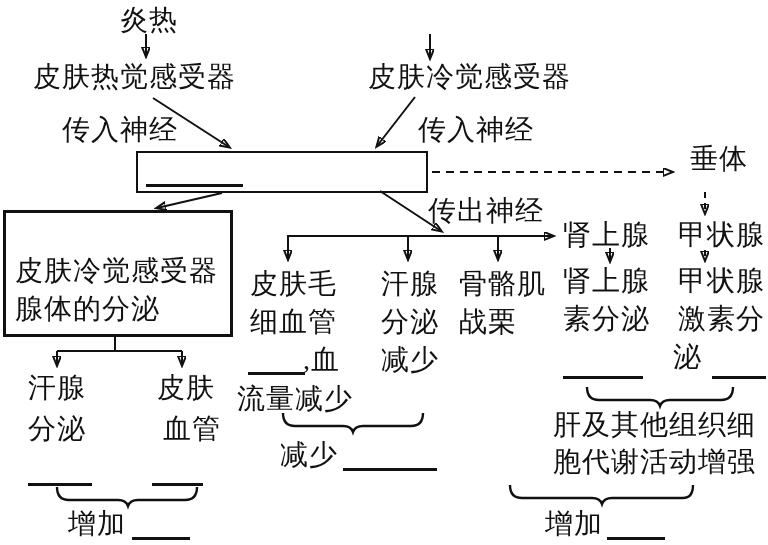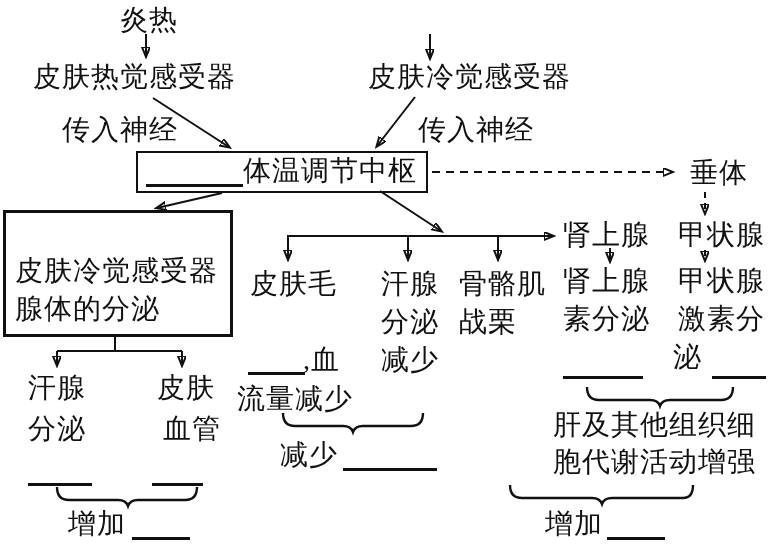--- a/index.html
+++ b/index.html
@@ -73,33 +73,34 @@
   <div class="blank" style="left:343px;top:468px;width:94px;"></div>
   <div class="blank" style="left:132px;top:537px;width:58px;"></div>
   <div class="blank" style="left:607px;top:537px;width:58px;"></div>
 
   <div class="t" style="left:120px;top:5px;">炎热</div>
   <div class="t" style="left:33px;top:62px;">皮肤热觉感受器</div>
   <div class="t" style="left:368px;top:62px;">皮肤冷觉感受器</div>
   <div class="t" style="left:62px;top:115px;">传入神经</div>
   <div class="t" style="left:418px;top:115px;">传入神经</div>
 
-  <div class="t" style="left:243px;top:156px;">体温调节中枢</div>
-  <div class="t" style="left:690px;top:158px;text-align:right;">垂体</div>
+  <div class="t" style="left:690px;top:144px;text-align:right;">垂体</div>
+  <div class="t" style="left:428px;top:196px;">传出神经</div>
 
   <div class="t" style="left:15px;top:256px;">皮肤冷觉感受器</div>
   <div class="t" style="left:15px;top:294px;">腺体的分泌</div>
 
   <div class="t" style="left:28px;top:373px;">汗腺</div>
   <div class="t" style="left:28px;top:414px;">分泌</div>
   <div class="t" style="left:157px;top:373px;">皮肤</div>
   <div class="t" style="left:163px;top:414px;">血管</div>
   <div class="t" style="left:68px;top:509px;">增加</div>
 
   <div class="t" style="left:250px;top:269px;">皮肤毛</div>
+  <div class="t" style="left:250px;top:307px;">细血管</div>
   <div class="t" style="left:303px;top:345px;">,血</div>
   <div class="t" style="left:237px;top:384px;">流量减少</div>
 
   <div class="t" style="left:381px;top:269px;">汗腺</div>
   <div class="t" style="left:381px;top:307px;">分泌</div>
   <div class="t" style="left:381px;top:345px;">减少</div>
 
   <div class="t" style="left:459px;top:269px;">骨骼肌</div>
   <div class="t" style="left:459px;top:307px;">战栗</div>
 

